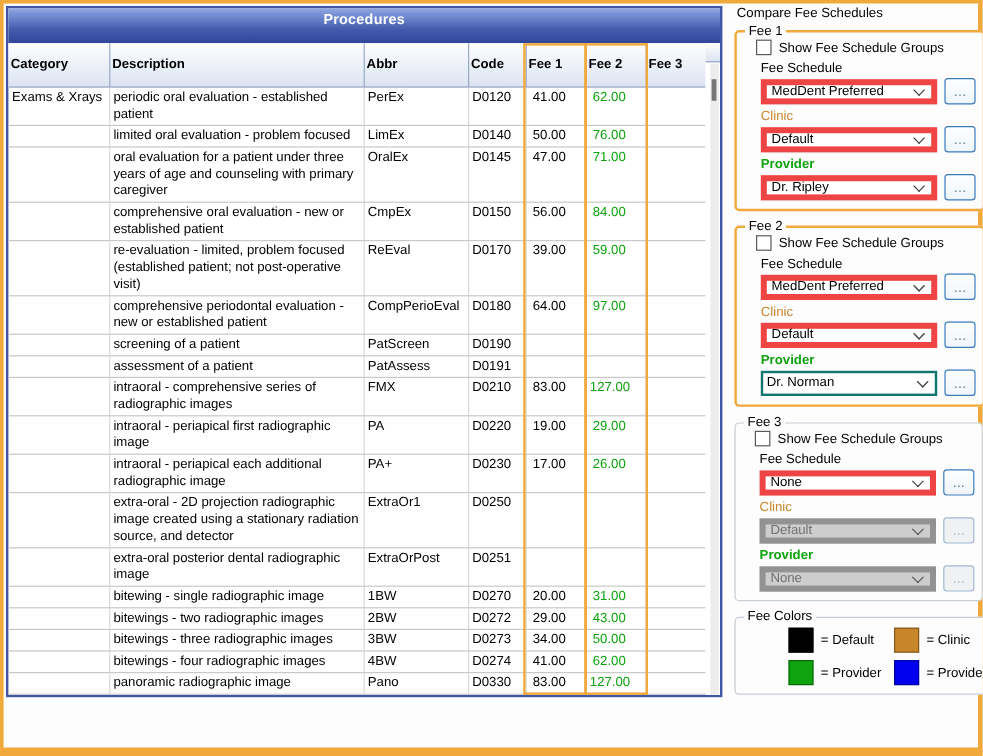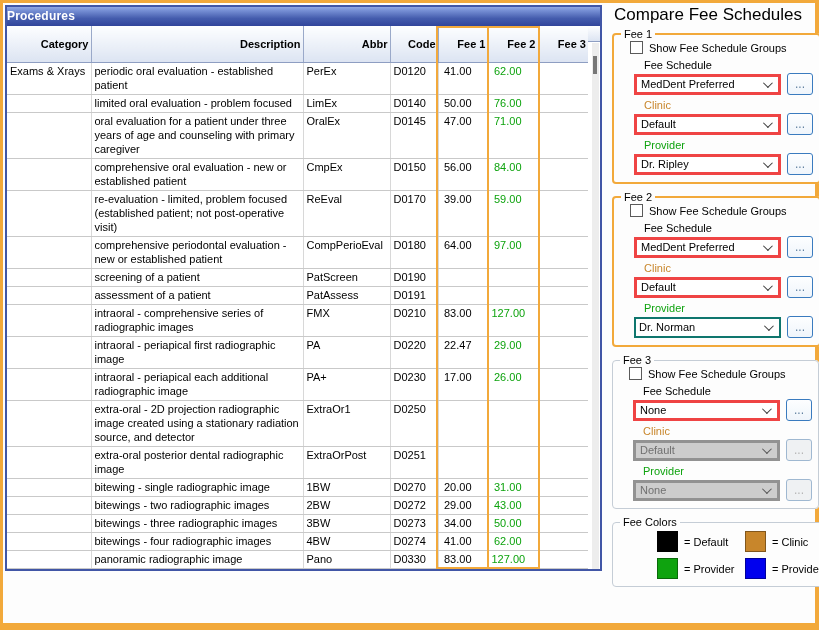--- a/index.html
+++ b/index.html
@@ -12,35 +12,35 @@
     border-width: 3px 4px 7px 3px;
     background: #FDFDFD;
   }
 
   
   .grid {
     position: absolute; left: 2px; top: 2px; width: 597px;
     border: 2px solid #4156A6; background: #fff;
   }
   .grid-title {
-    height: 19px; line-height: 19px;
+    height: 29px; line-height: 19px;
     background: linear-gradient(#93A8E2 0%, #7790D5 18%, #445CAD 60%, #31459B 100%);
-    color: #fff; font-weight: bold; font-size: 12px; text-align: left;
+    color: #fff; font-weight: bold; font-size: 12px; text-align: center;
     letter-spacing: .2px;
   }
   .grid-body-wrap { position: relative; display: flex; align-items: stretch; }
   table.proc { border-collapse: collapse; table-layout: fixed; width: 581px; }
   col.c0 { width: 84px; }  col.c1 { width: 212px; } col.c2 { width: 87px; }
   col.c3 { width: 48px; }  col.c4 { width: 50px; }  col.c5 { width: 50px; }
   col.c6 { width: 50px; }
   th {
     background: linear-gradient(#FDFEFF, #DCE4F2);
     border-right: 1px solid #9AA9C9; border-bottom: 1px solid #8E9EC2;
     font-size: 11px; font-weight: bold; height: 16px; padding: 12px 2px;
-    color: #000; text-align: right; white-space: nowrap;
+    color: #000; text-align: left; white-space: nowrap;
   }
   th:last-child { border-right: none; }
   td {
     font-size: 11px; line-height: 14px; vertical-align: top;
     padding: 1px 3px 2px 3px;
     border-right: 1px solid #D8D8D8; border-bottom: 1px solid #C9C9C9;
     color: #000; word-wrap: break-word;
   }
   td:last-child { border-right: none; }
   td.num { text-align: right; padding-right: 16px; white-space: nowrap; }
@@ -64,41 +64,41 @@
     position: absolute; top: 17px; bottom: 0; left: 4px; width: 7px;
     background: #EDEDED;
   }
   .vscroll .thumb {
     position: absolute; top: 13px; left: 1px; width: 4px; height: 18px;
     background: #777;
   }
 
   
   .panel { position: absolute; left: 609px; top: 0; width: 201px; }
-  .panel-title { font-size: 17px; color: #000; margin: 2px 0 3px 2px; }
+  .panel-title { font-size: 11px; color: #000; margin: 2px 0 3px 2px; }
 
   fieldset.fee-box {
     border: 2px solid #F2A93B; border-radius: 4px;
     padding: 0 6px 7px 6px; margin-bottom: 7px; background: #FDFDFD;
   }
   fieldset.fee-box.plain { border: 1px solid #C5CDD6; }
   fieldset legend { font-size: 11px; padding: 0 3px; margin-left: 1px; color: #000; }
 
   .chk-row { display: flex; align-items: center; gap: 6px; margin: 1px 0 5px 10px; }
   .chk { width: 13px; height: 13px; border: 1px solid #5A5A5A; background: #fff; flex: none; }
   .chk-label { font-size: 11px; }
 
-  .f-label { font-size: 11px; margin: 4px 0 2px 24px; }
+  .f-label { font-size: 11px; margin: 4px 0 2px 14px; }
   .f-label.clinic { color: #C8862B; }
-  .f-label.provider { color: #0FA30F; }
+  .f-label.provider { color: #0FA30F; font-weight: bold; }
 
   .combo-row { display: flex; align-items: center; gap: 6px; margin-left: 14px; }
   .combo {
     width: 147px; height: 21px; background: #fff;
-    border: 3px solid #ef4444; display: flex; align-items: center;
+    border: 5px solid #ef4444; display: flex; align-items: center;
     font-size: 11px; padding-left: 4px; color: #000;
   }
   .combo .chev {
     margin-left: auto; margin-right: 8px; width: 7px; height: 7px;
     border-right: 1.6px solid #3C3C3C; border-bottom: 1.6px solid #3C3C3C;
     transform: rotate(45deg) translateY(-2px); flex: none;
   }
   .combo.focused { border: 2px solid #0f766e; padding-left: 3px; }
   .combo.disabled { background: #CDCDCD; color: #707070; border-color: #929292; }
   .combo.disabled .chev { border-color: #555; }
@@ -227,21 +227,21 @@
               <td>D0210</td>
               <td class="num">83.00</td>
               <td class="num fee2">127.00</td>
               <td class="num"></td>
             </tr>
             <tr>
               <td></td>
               <td>intraoral - periapical first radiographic image</td>
               <td>PA</td>
               <td>D0220</td>
-              <td class="num">22.47</td>
+              <td class="num">19.00</td>
               <td class="num fee2">29.00</td>
               <td class="num"></td>
             </tr>
             <tr>
               <td></td>
               <td>intraoral - periapical each additional radiographic image</td>
               <td>PA+</td>
               <td>D0230</td>
               <td class="num">17.00</td>
               <td class="num fee2">26.00</td>

